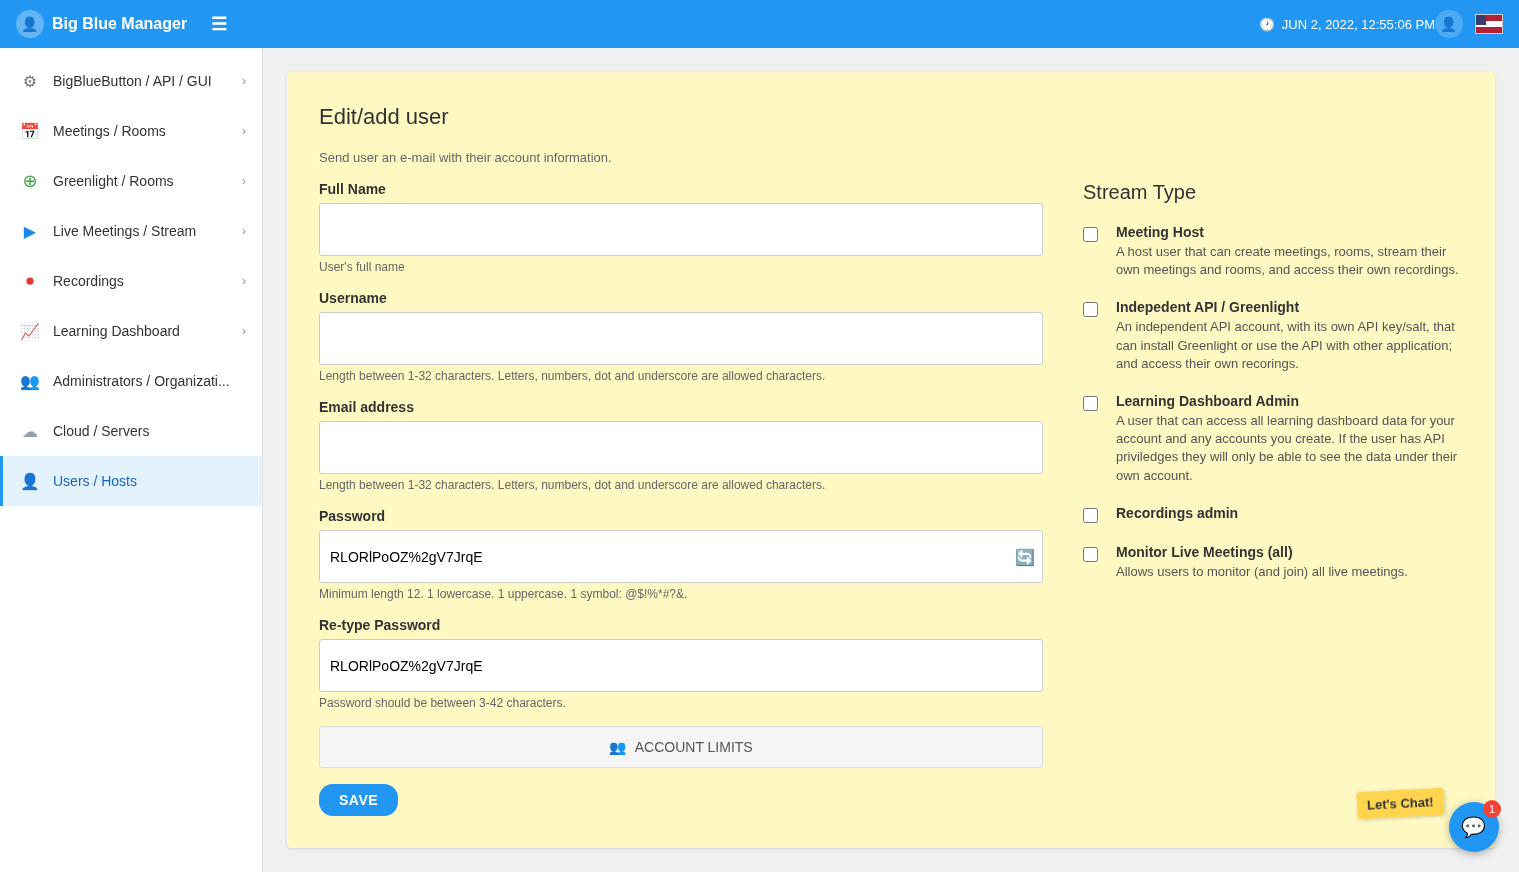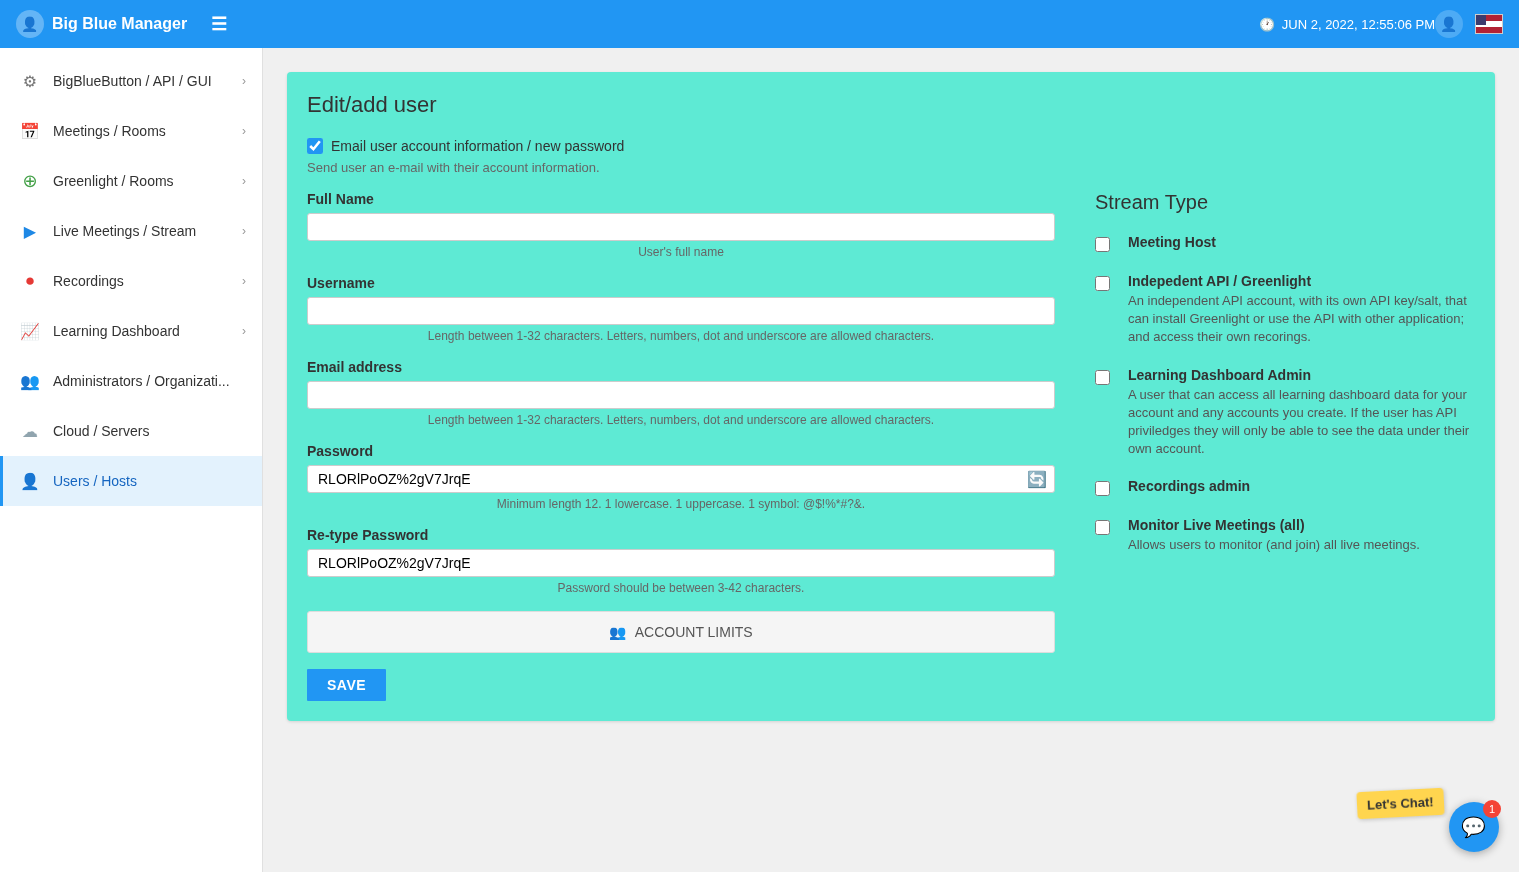--- a/index.html
+++ b/index.html
@@ -128,22 +128,22 @@
 
     
     .main-content {
       flex: 1;
       padding: 24px;
       background: #f0f0f0;
       overflow-y: auto;
     }
 
     .content-card {
-      background: #5eead4;
-      padding: 20px;
+      background: #fef9c3;
+      padding: 32px;
       border-radius: 4px;
       box-shadow: 0 1px 3px rgba(0,0,0,0.12);
     }
 
     .page-title {
       font-size: 22px;
       font-weight: normal;
       color: #333;
       margin-bottom: 20px;
     }
@@ -181,25 +181,24 @@
     .field-label {
       font-size: 14px;
       font-weight: 600;
       color: #333;
       margin-bottom: 6px;
     }
     .field-hint {
       font-size: 12px;
       color: #666;
       margin-top: 4px;
-      text-align: center;
     }
     input[type=text], input[type=password], input[type=email] {
       width: 100%;
-      height: 28px;
+      height: 53px;
       border: 1px solid #ccc;
       border-radius: 3px;
       padding: 0 10px;
       font-size: 14px;
       outline: none;
     }
 
     .password-wrapper {
       position: relative;
     }
@@ -232,21 +231,21 @@
       display: flex;
       align-items: center;
       justify-content: center;
       gap: 8px;
     }
 
     .save-btn {
       background: #2196F3;
       color: white;
       border: none;
-      border-radius: 1px;
+      border-radius: 14px;
       padding: 8px 20px;
       font-size: 14px;
       font-weight: bold;
       cursor: pointer;
       letter-spacing: 0.5px;
     }
 
     
     .account-type-section {}
     .account-type-title {
@@ -384,24 +383,20 @@
     <div class="sidebar-item active">
       <div class="item-icon icon-users">👤</div>
       <span class="item-label">Users / Hosts</span>
     </div>
   </aside>
 
   <main class="main-content">
     <div class="content-card">
       <h1 class="page-title">Edit/add user</h1>
 
-      <div class="checkbox-row">
-        <input type="checkbox" checked="" id="emailChk" style="">
-        <label class="checkbox-label" for="emailChk">Email user account information / new password</label>
-      </div>
       <p class="helper-text">Send user an e-mail with their account information.</p>
 
       <div class="two-col">
 
         <div class="form-section">
           
           <div class="field-group">
             <div class="field-label">Full Name</div>
             <input type="text" value="" style="">
             <div class="field-hint">User's full name</div>
@@ -448,20 +443,21 @@
           <button class="save-btn">SAVE</button>
         </div>
 
         <div class="account-type-section">
           <h2 class="account-type-title">Stream Type</h2>
 
           <div class="account-type-option">
             <input type="checkbox" style="">
             <div class="option-text">
               <div class="option-name">Meeting Host</div>
+              <div class="option-desc">A host user that can create meetings, rooms, stream their own meetings and rooms, and access their own recordings.</div>
             </div>
           </div>
 
           <div class="account-type-option">
             <input type="checkbox" style="">
             <div class="option-text">
               <div class="option-name">Indepedent API / Greenlight</div>
               <div class="option-desc">An independent API account, with its own API key/salt, that can install Greenlight or use the API with other application; and access their own recorings.</div>
             </div>
           </div>

